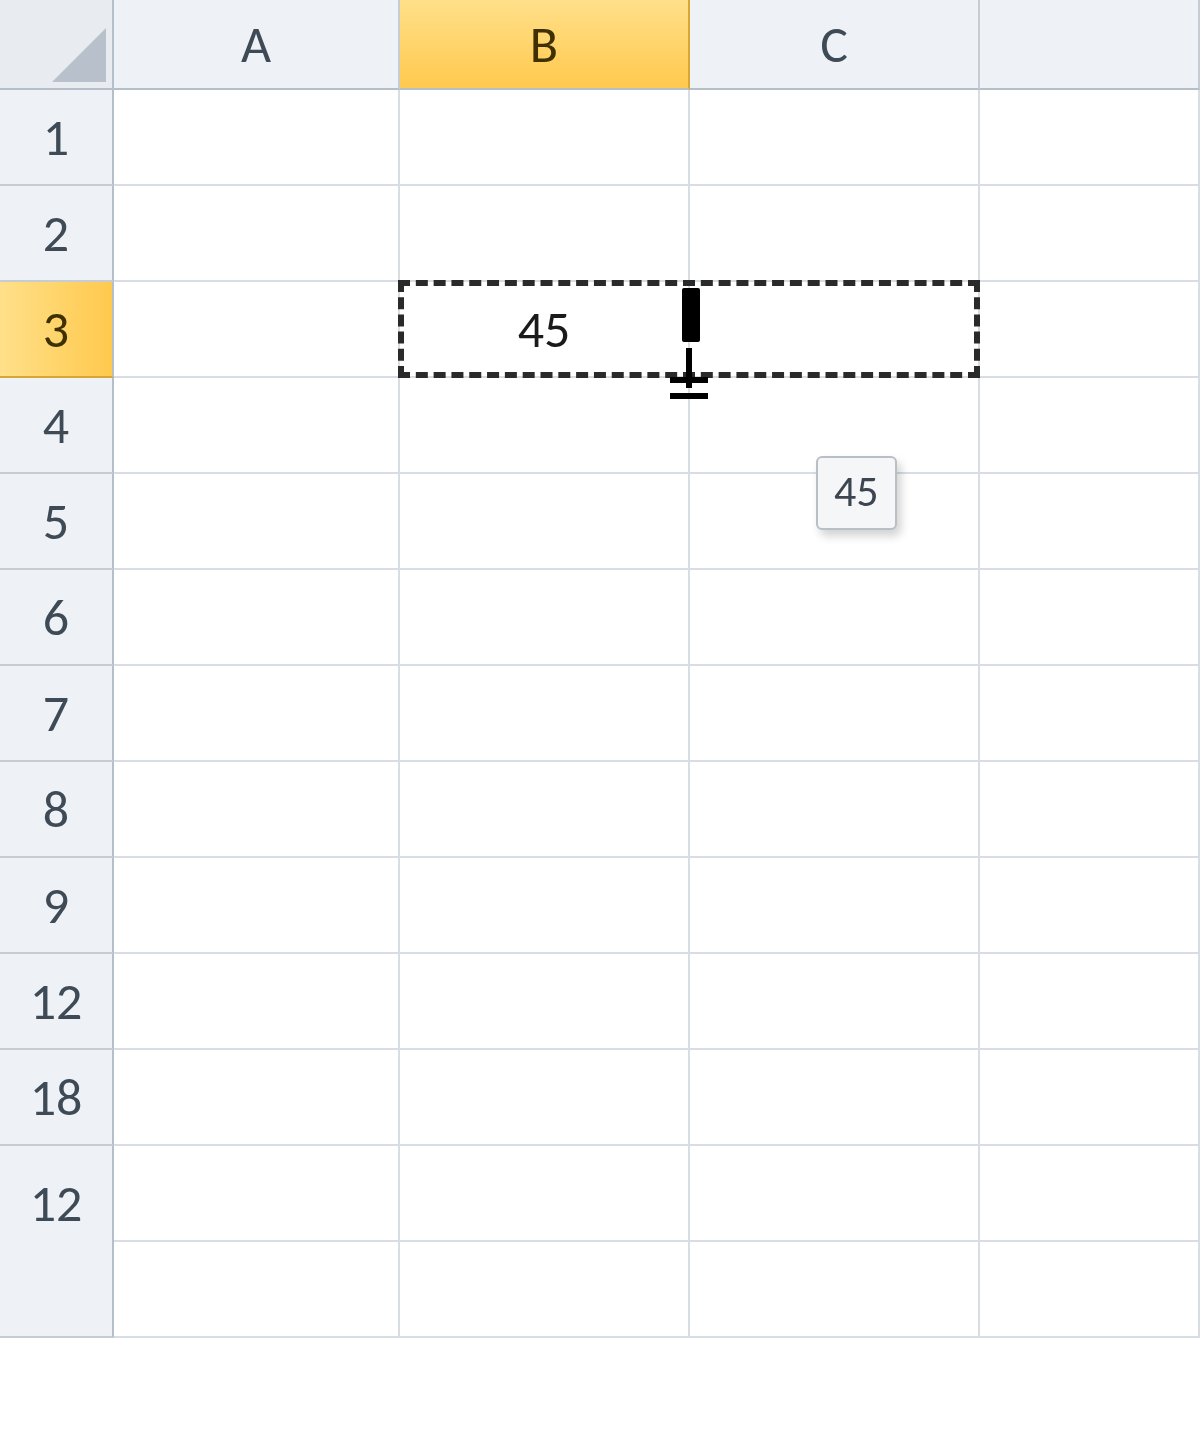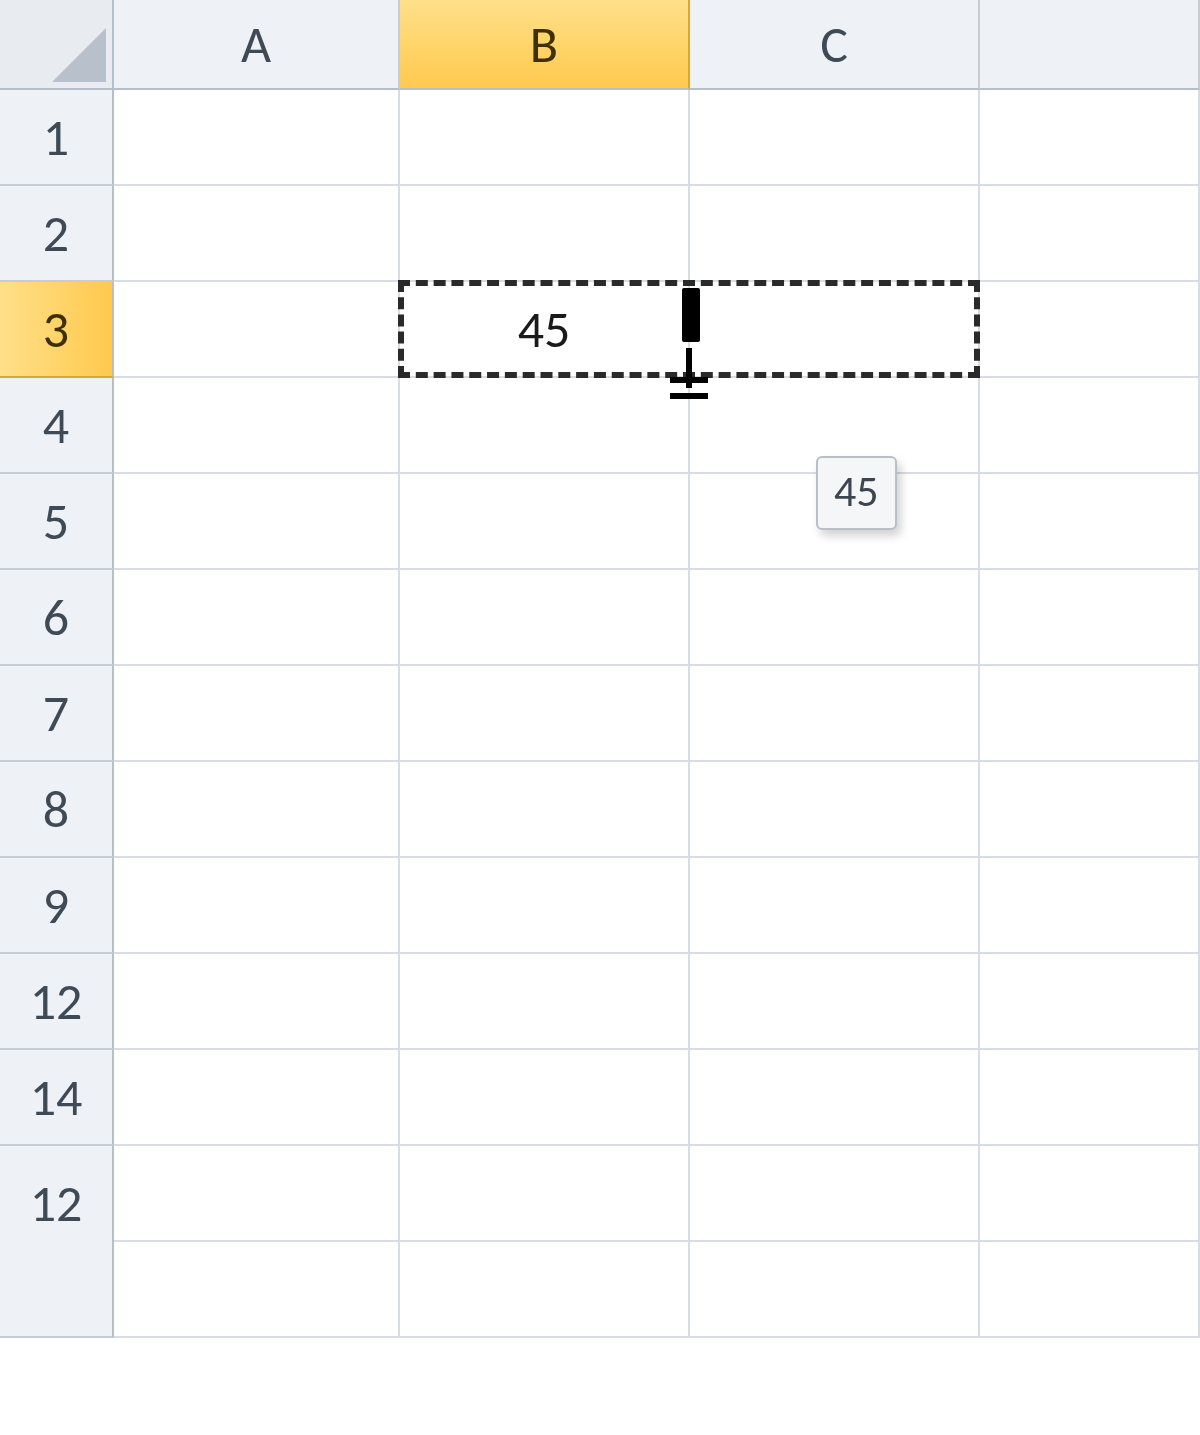--- a/index.html
+++ b/index.html
@@ -218,21 +218,21 @@
 
   <div class="row-header" style="top:954px;height:96px">
       <span>12</span>
     </div>
   <div class="cell" style="left:114px;top:954px;width:286px;height:96px"></div>
   <div class="cell" style="left:400px;top:954px;width:290px;height:96px"></div>
   <div class="cell" style="left:690px;top:954px;width:290px;height:96px"></div>
   <div class="cell" style="left:980px;top:954px;width:220px;height:96px"></div>
 
   <div class="row-header" style="top:1050px;height:96px">
-      <span>14</span>
+      <span>18</span>
     </div>
   <div class="cell" style="left:114px;top:1050px;width:286px;height:96px"></div>
   <div class="cell" style="left:400px;top:1050px;width:290px;height:96px"></div>
   <div class="cell" style="left:690px;top:1050px;width:290px;height:96px"></div>
   <div class="cell" style="left:980px;top:1050px;width:220px;height:96px"></div>
 
   <div class="row-header" style="top:1146px;height:116px">
       <span>12</span>
     </div>
   <div class="cell" style="left:114px;top:1146px;width:286px;height:96px"></div>

